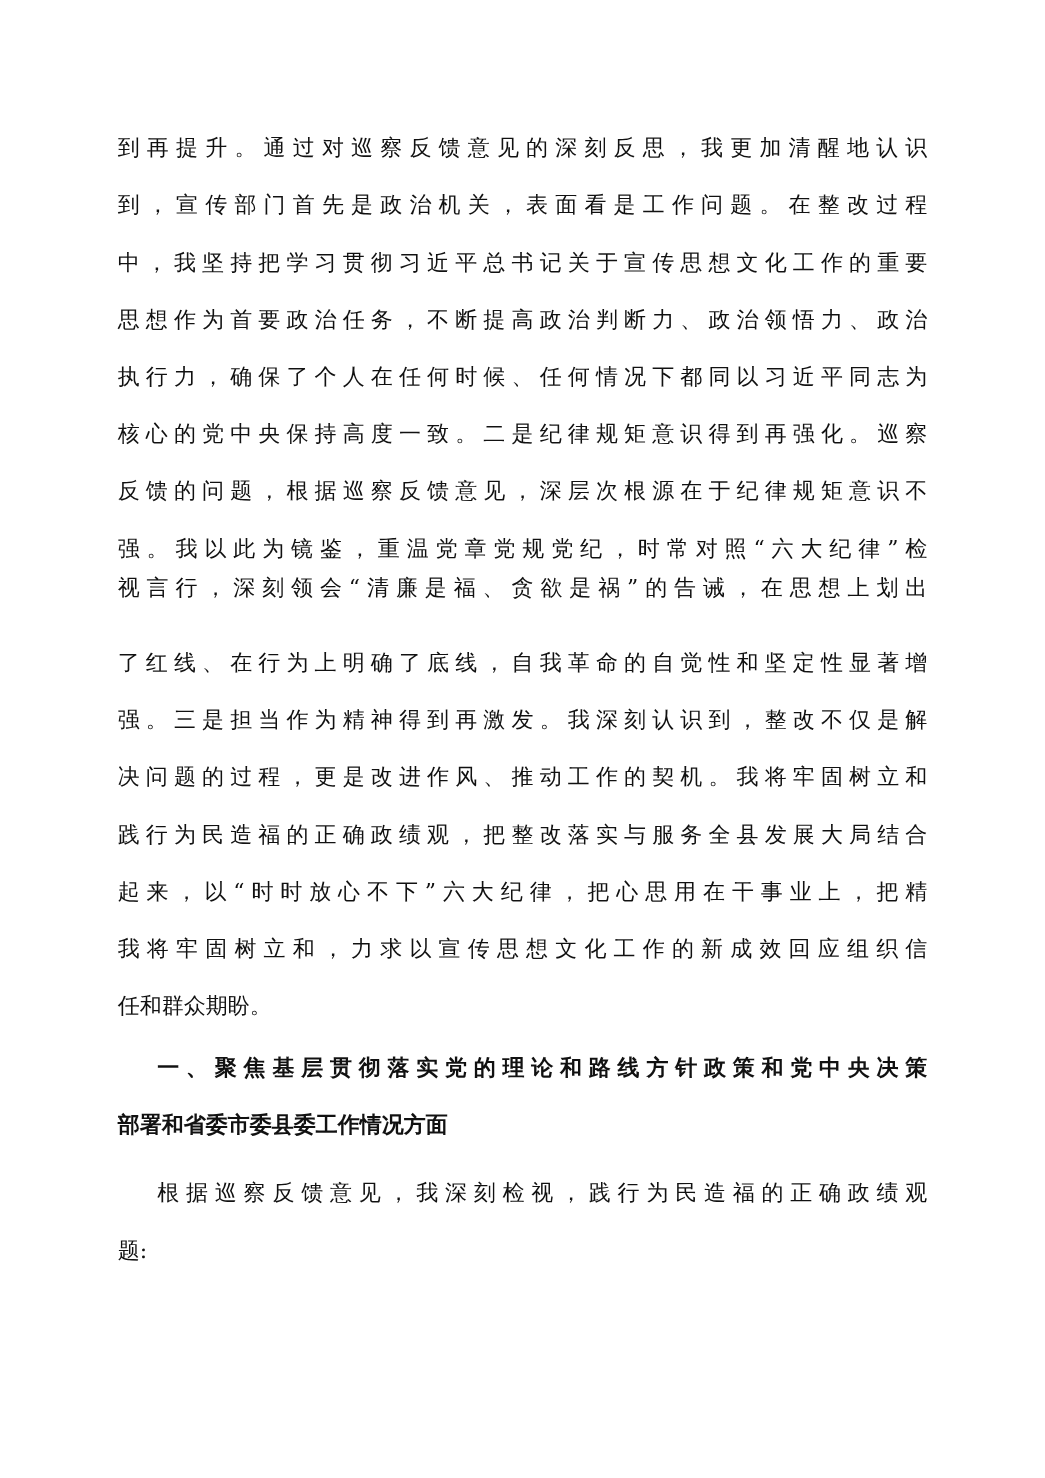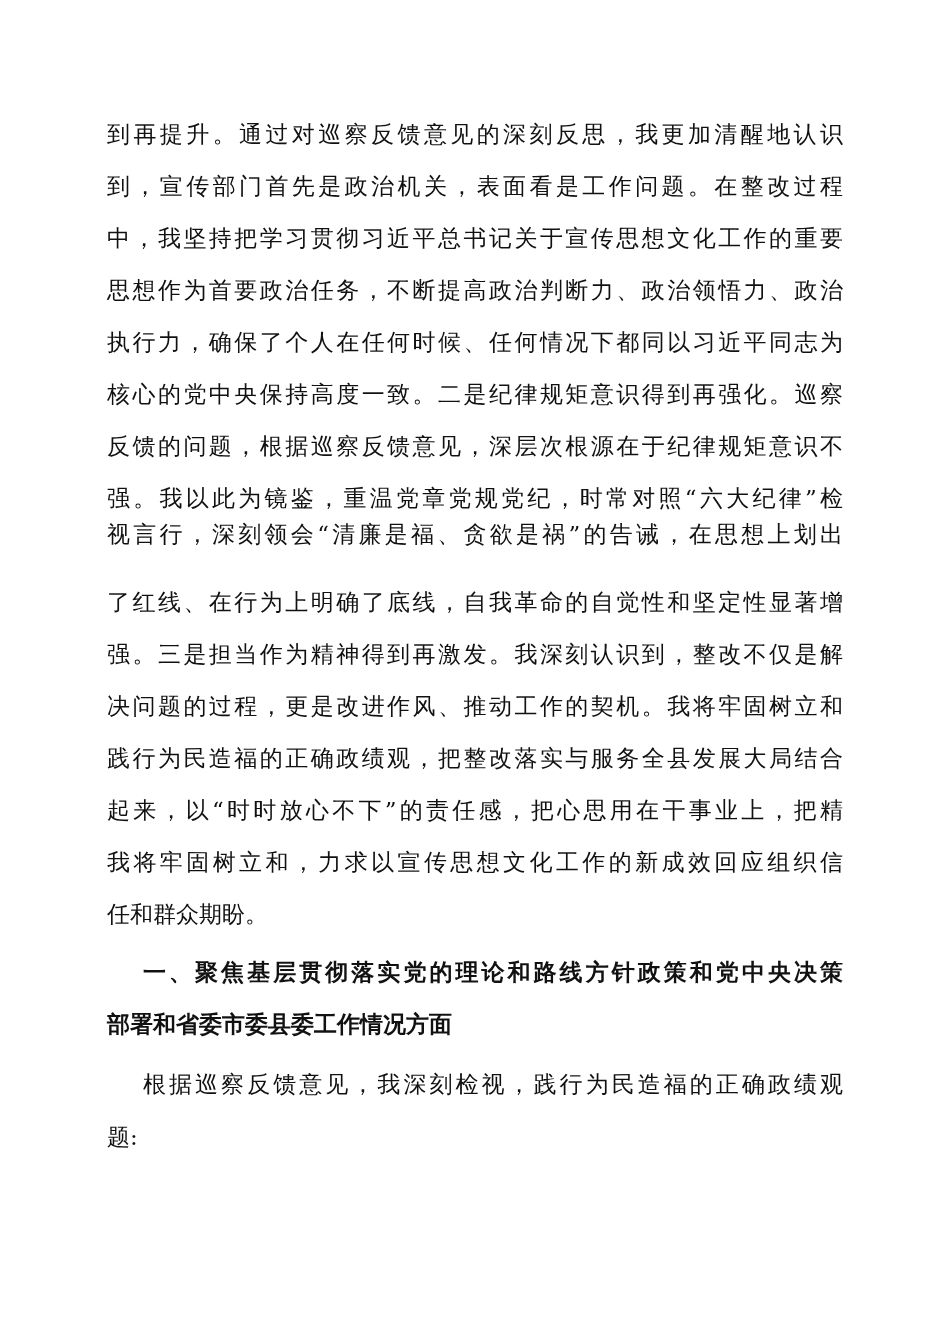--- a/index.html
+++ b/index.html
@@ -1,44 +1,44 @@
 <!DOCTYPE html>
 <html><head>
 <meta charset="utf-8">
 <style>
   html, body { margin: 0; padding: 0; background: #ffffff; }
   body { width: 950px; height: 1344px; position: relative; overflow: hidden;
          font-family: "DejaVu Serif", "Liberation Serif", serif; color: #111111; }
   .page { position: absolute; left: 0; top: 0; width: 950px; height: 1344px; background: #ffffff; }
   .line { position: absolute; left: 107px; width: 736px; height: 32px;
-          font-size: 23px; line-height: 32px; white-space: nowrap;
+          font-size: 20px; line-height: 32px; white-space: nowrap;
           text-align: justify; text-align-last: justify; letter-spacing: 0; }
   .line.last { text-align-last: left; }
-  .heading { font-weight: bold; font-family: Liberation Serif, serif; }
+  .heading { font-weight: bold; font-family: Liberation Mono, monospace; }
   .indent { left: 143px; width: 700px; }
 </style>
 </head>
 <body>
 
 <div class="page">
   <div>
     <div class="line" style="top:118px">到再提升。通过对巡察反馈意见的深刻反思，我更加清醒地认识</div>
     <div class="line" style="top:170px">到，宣传部门首先是政治机关，表面看是工作问题。在整改过程</div>
     <div class="line" style="top:222px">中，我坚持把学习贯彻习近平总书记关于宣传思想文化工作的重要</div>
     <div class="line" style="top:274px">思想作为首要政治任务，不断提高政治判断力、政治领悟力、政治</div>
     <div class="line" style="top:326px">执行力，确保了个人在任何时候、任何情况下都同以习近平同志为</div>
     <div class="line" style="top:378px">核心的党中央保持高度一致。二是纪律规矩意识得到再强化。巡察</div>
     <div class="line" style="top:430px">反馈的问题，根据巡察反馈意见，深层次根源在于纪律规矩意识不</div>
     <div class="line" style="top:482px">强。我以此为镜鉴，重温党章党规党纪，时常对照“六大纪律”检</div>
     <div class="line" style="top:518px">视言行，深刻领会“清廉是福、贪欲是祸”的告诫，在思想上划出</div>
     <div class="line" style="top:586px">了红线、在行为上明确了底线，自我革命的自觉性和坚定性显著增</div>
     <div class="line" style="top:638px">强。三是担当作为精神得到再激发。我深刻认识到，整改不仅是解</div>
     <div class="line" style="top:690px">决问题的过程，更是改进作风、推动工作的契机。我将牢固树立和</div>
     <div class="line" style="top:742px">践行为民造福的正确政绩观，把整改落实与服务全县发展大局结合</div>
-    <div class="line" style="top:794px">起来，以“时时放心不下”的责任感，把心思用在干事业上，把精</div>
+    <div class="line" style="top:794px">起来，以“时时放心不下”六大纪律，把心思用在干事业上，把精</div>
     <div class="line" style="top:846px">我将牢固树立和，力求以宣传思想文化工作的新成效回应组织信</div>
     <div class="line last" style="top:898px">任和群众期盼。</div>
   </div>
 
   <div>
     <div class="line heading indent" style="top:957px">一、聚焦基层贯彻落实党的理论和路线方针政策和党中央决策</div>
     <div class="line heading last" style="top:1009px">部署和省委市委县委工作情况方面</div>
   </div>
 
   <div>

